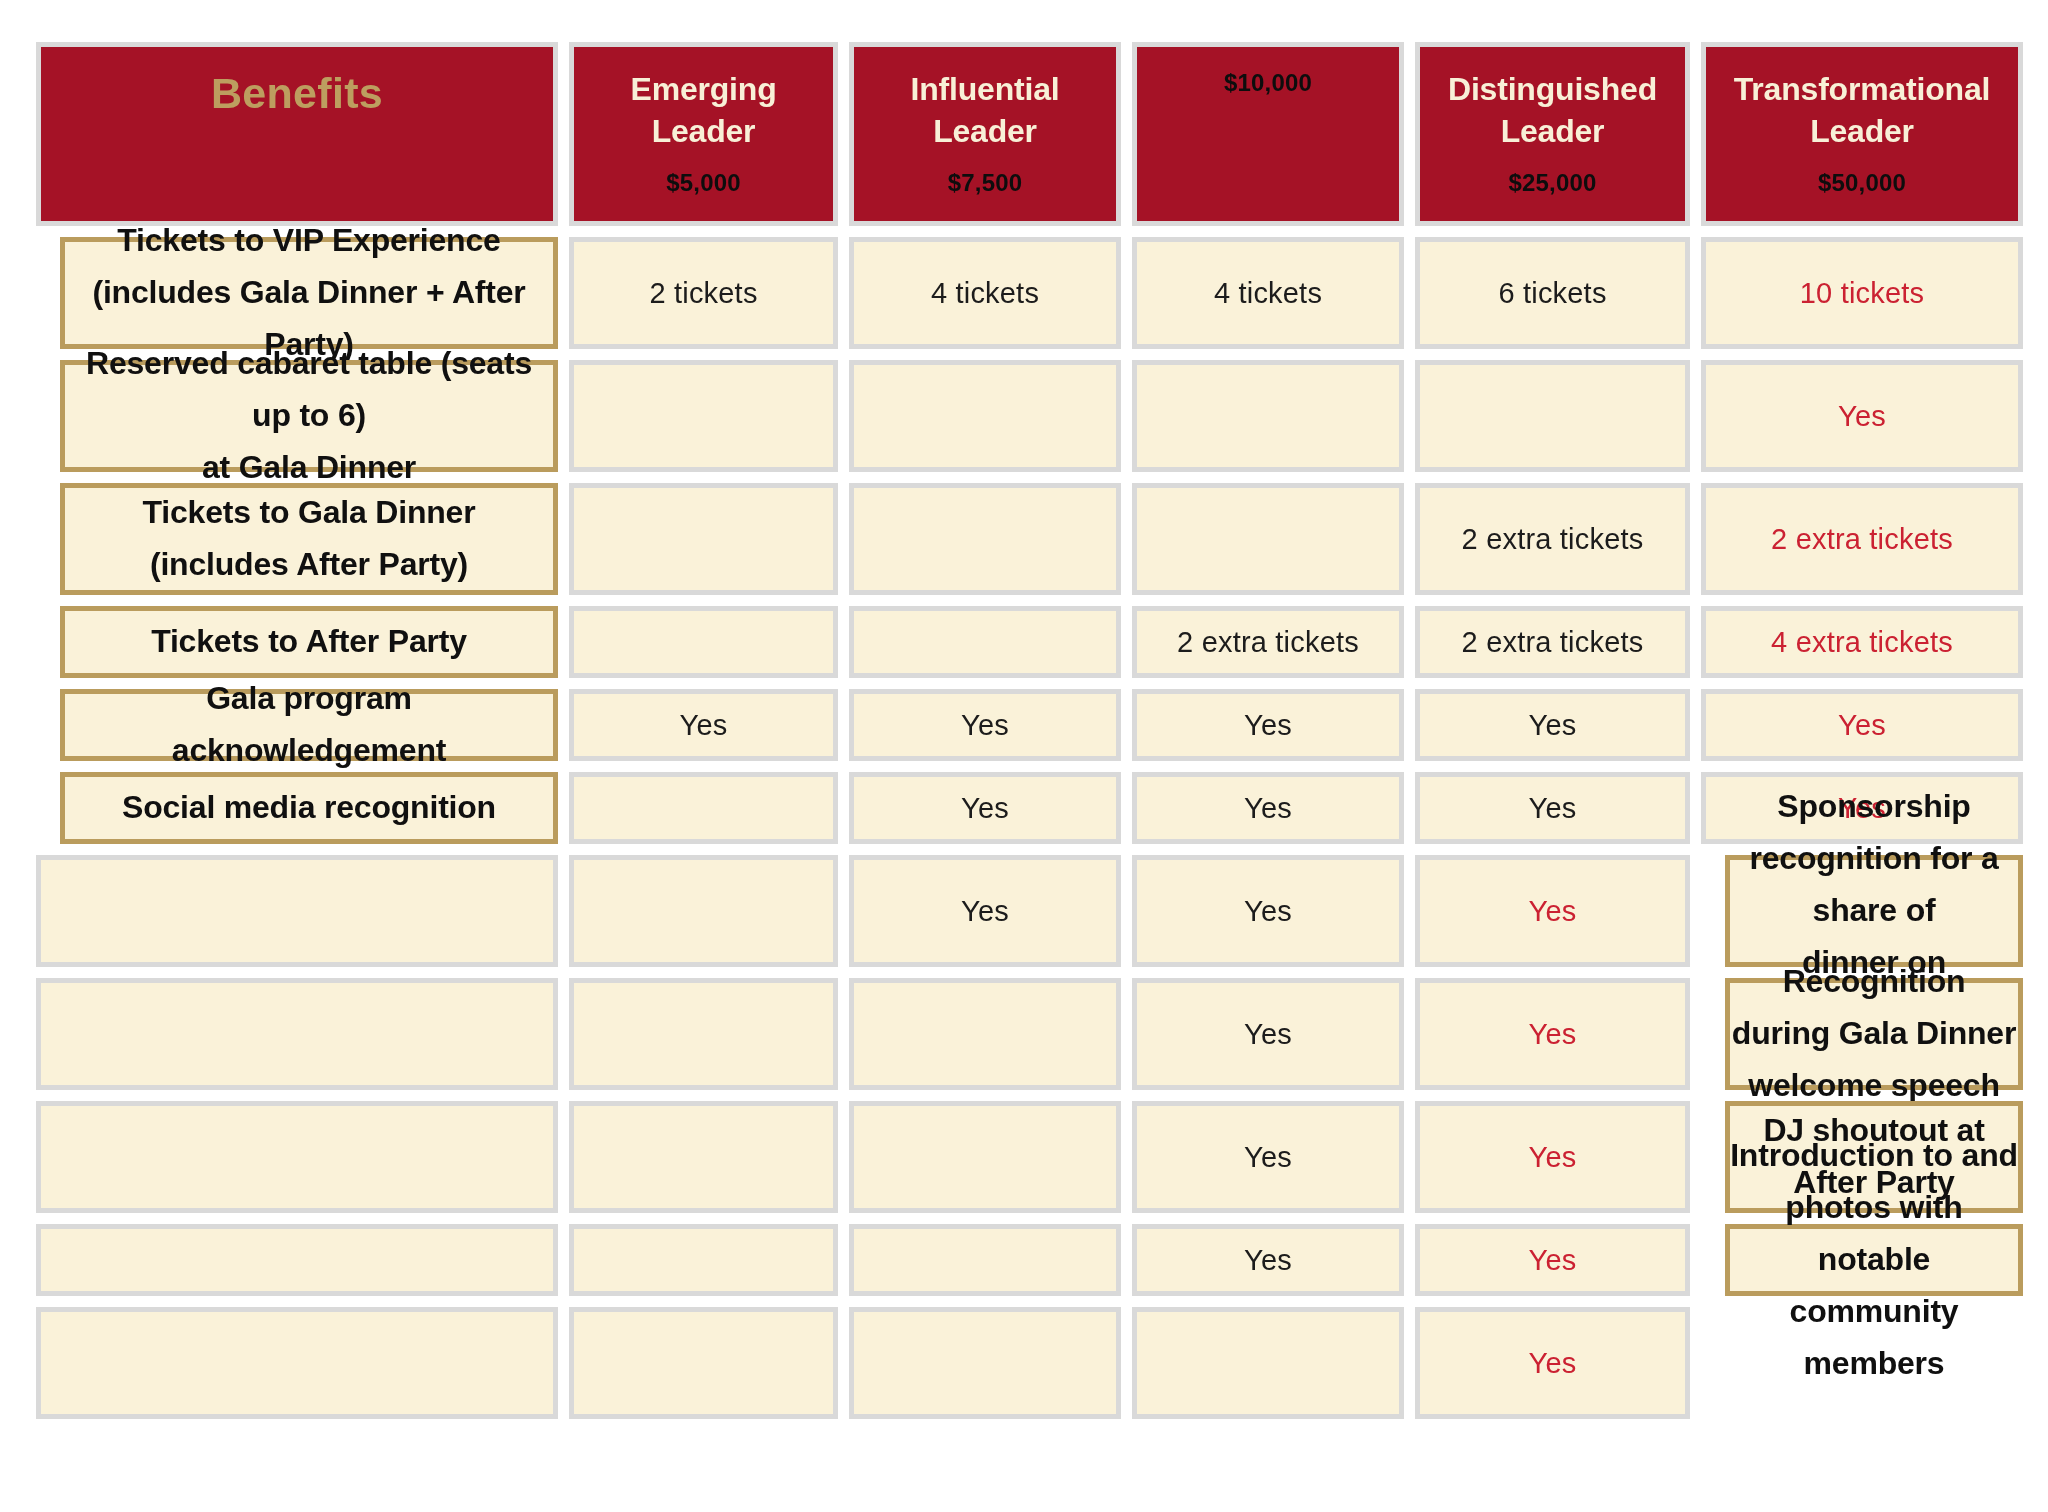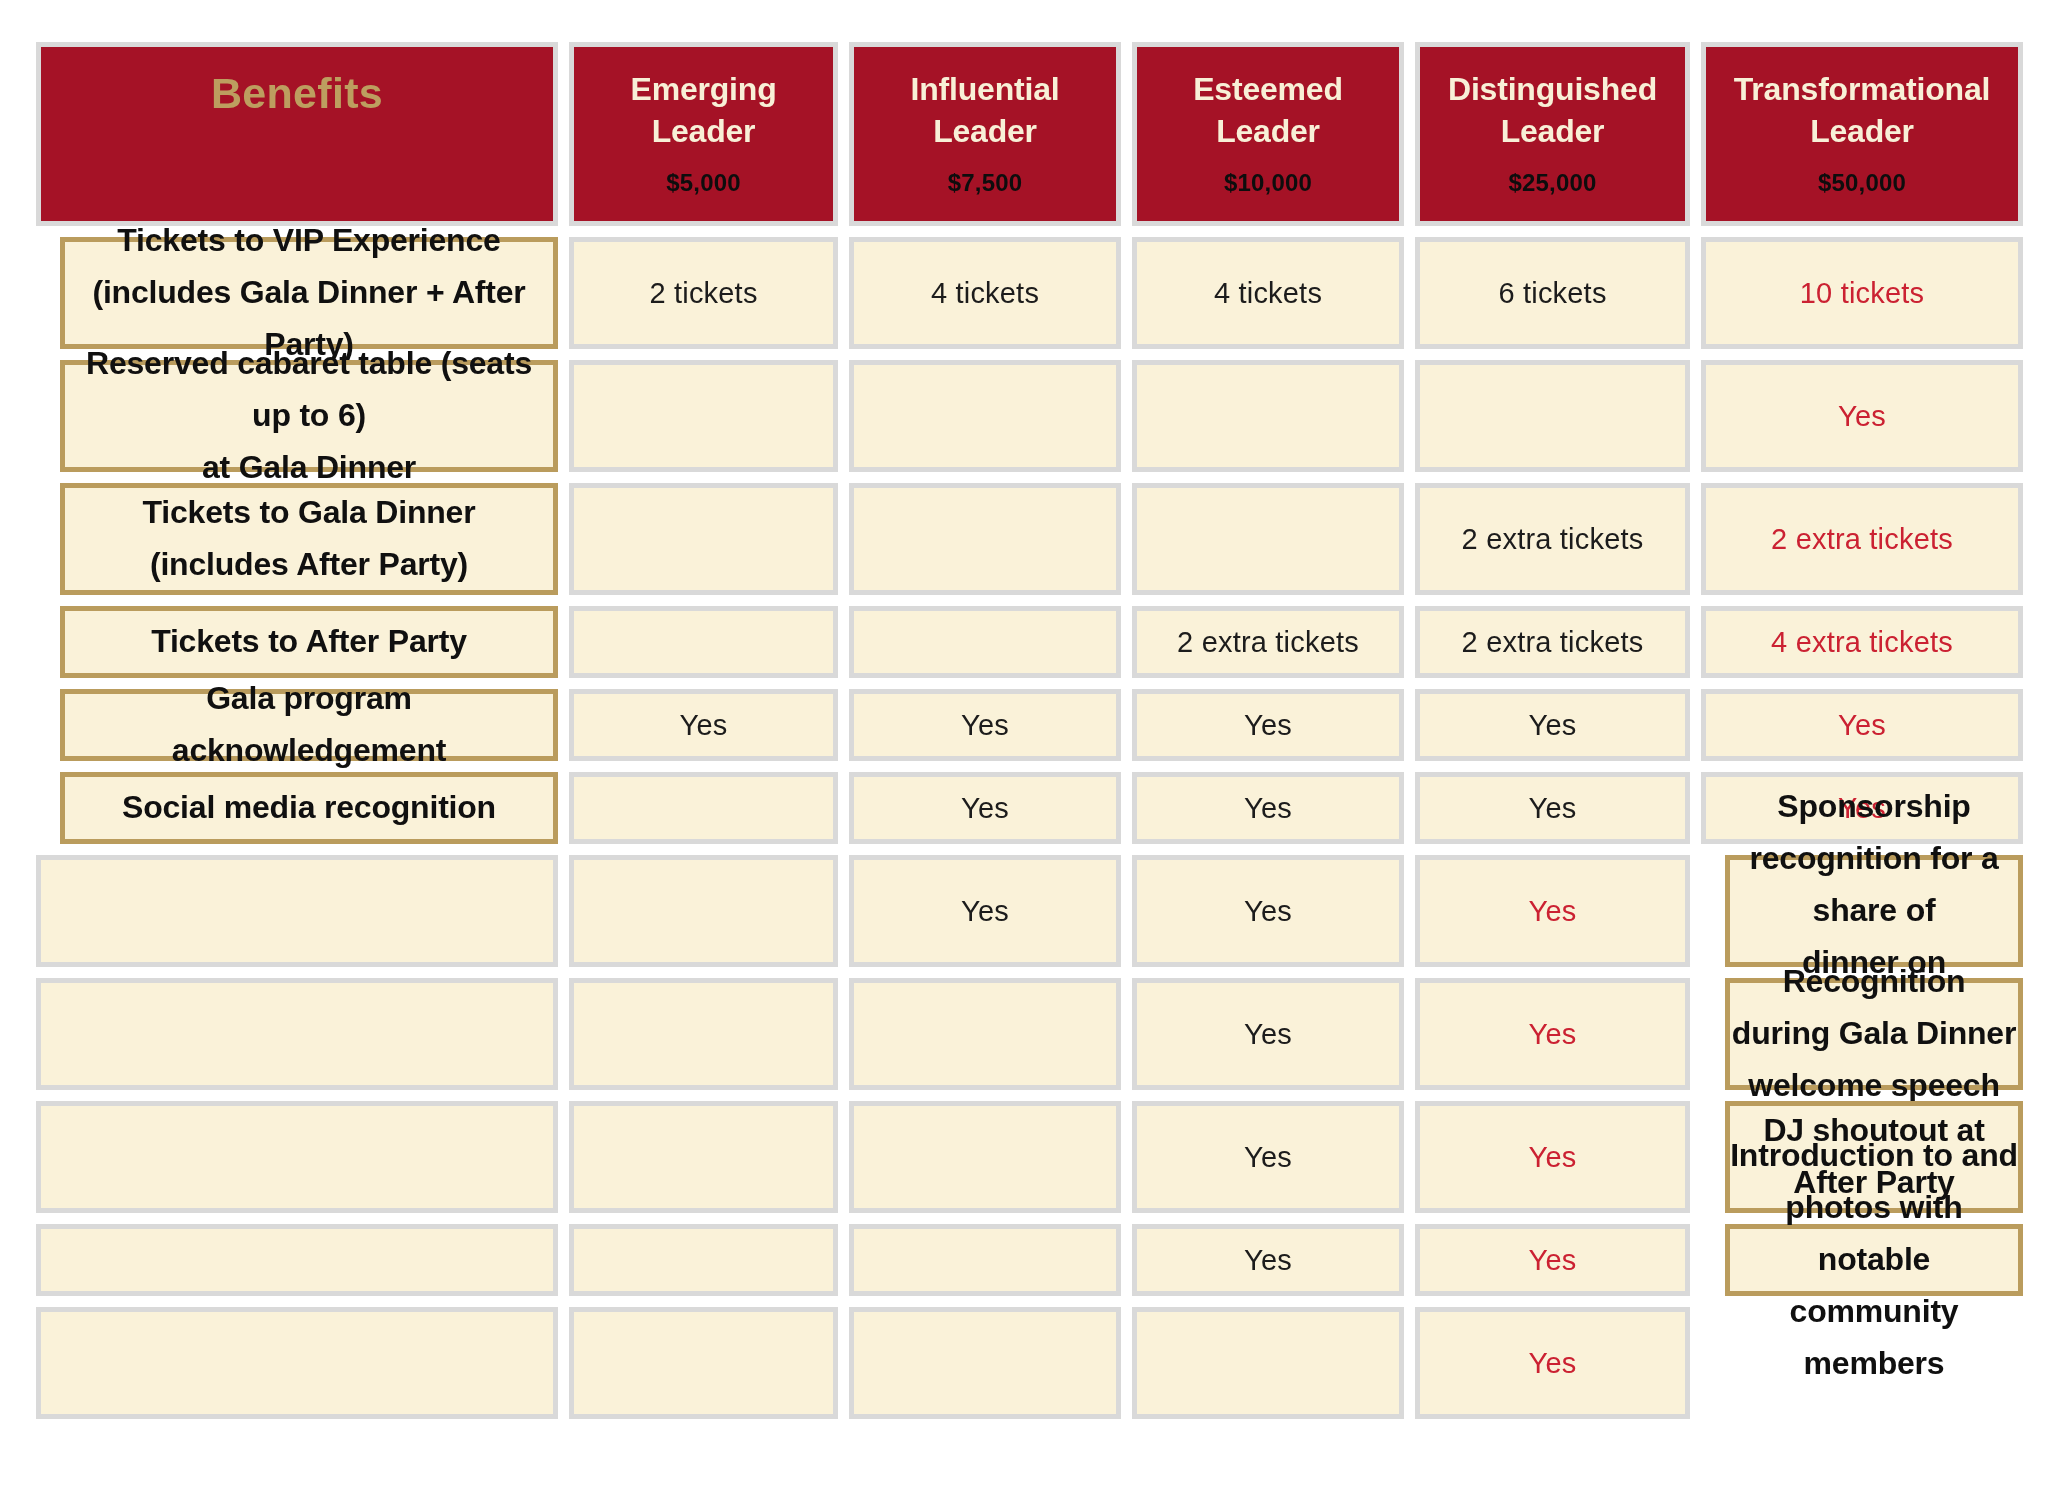--- a/index.html
+++ b/index.html
@@ -116,21 +116,20 @@
       <div class="tier-name">Emerging Leader</div>
       <div class="tier-price">$5,000</div>
     </div>
 
     <div class="cell head-cell">
       <div class="tier-name">Influential Leader</div>
       <div class="tier-price">$7,500</div>
     </div>
 
     <div class="cell head-cell">
-      <div class="tier-name">Esteemed Leader</div>
       <div class="tier-price">$10,000</div>
     </div>
 
     <div class="cell head-cell">
       <div class="tier-name">Distinguished Leader</div>
       <div class="tier-price">$25,000</div>
     </div>
 
     <div class="cell head-cell">
       <div class="tier-name">Transformational Leader</div>

